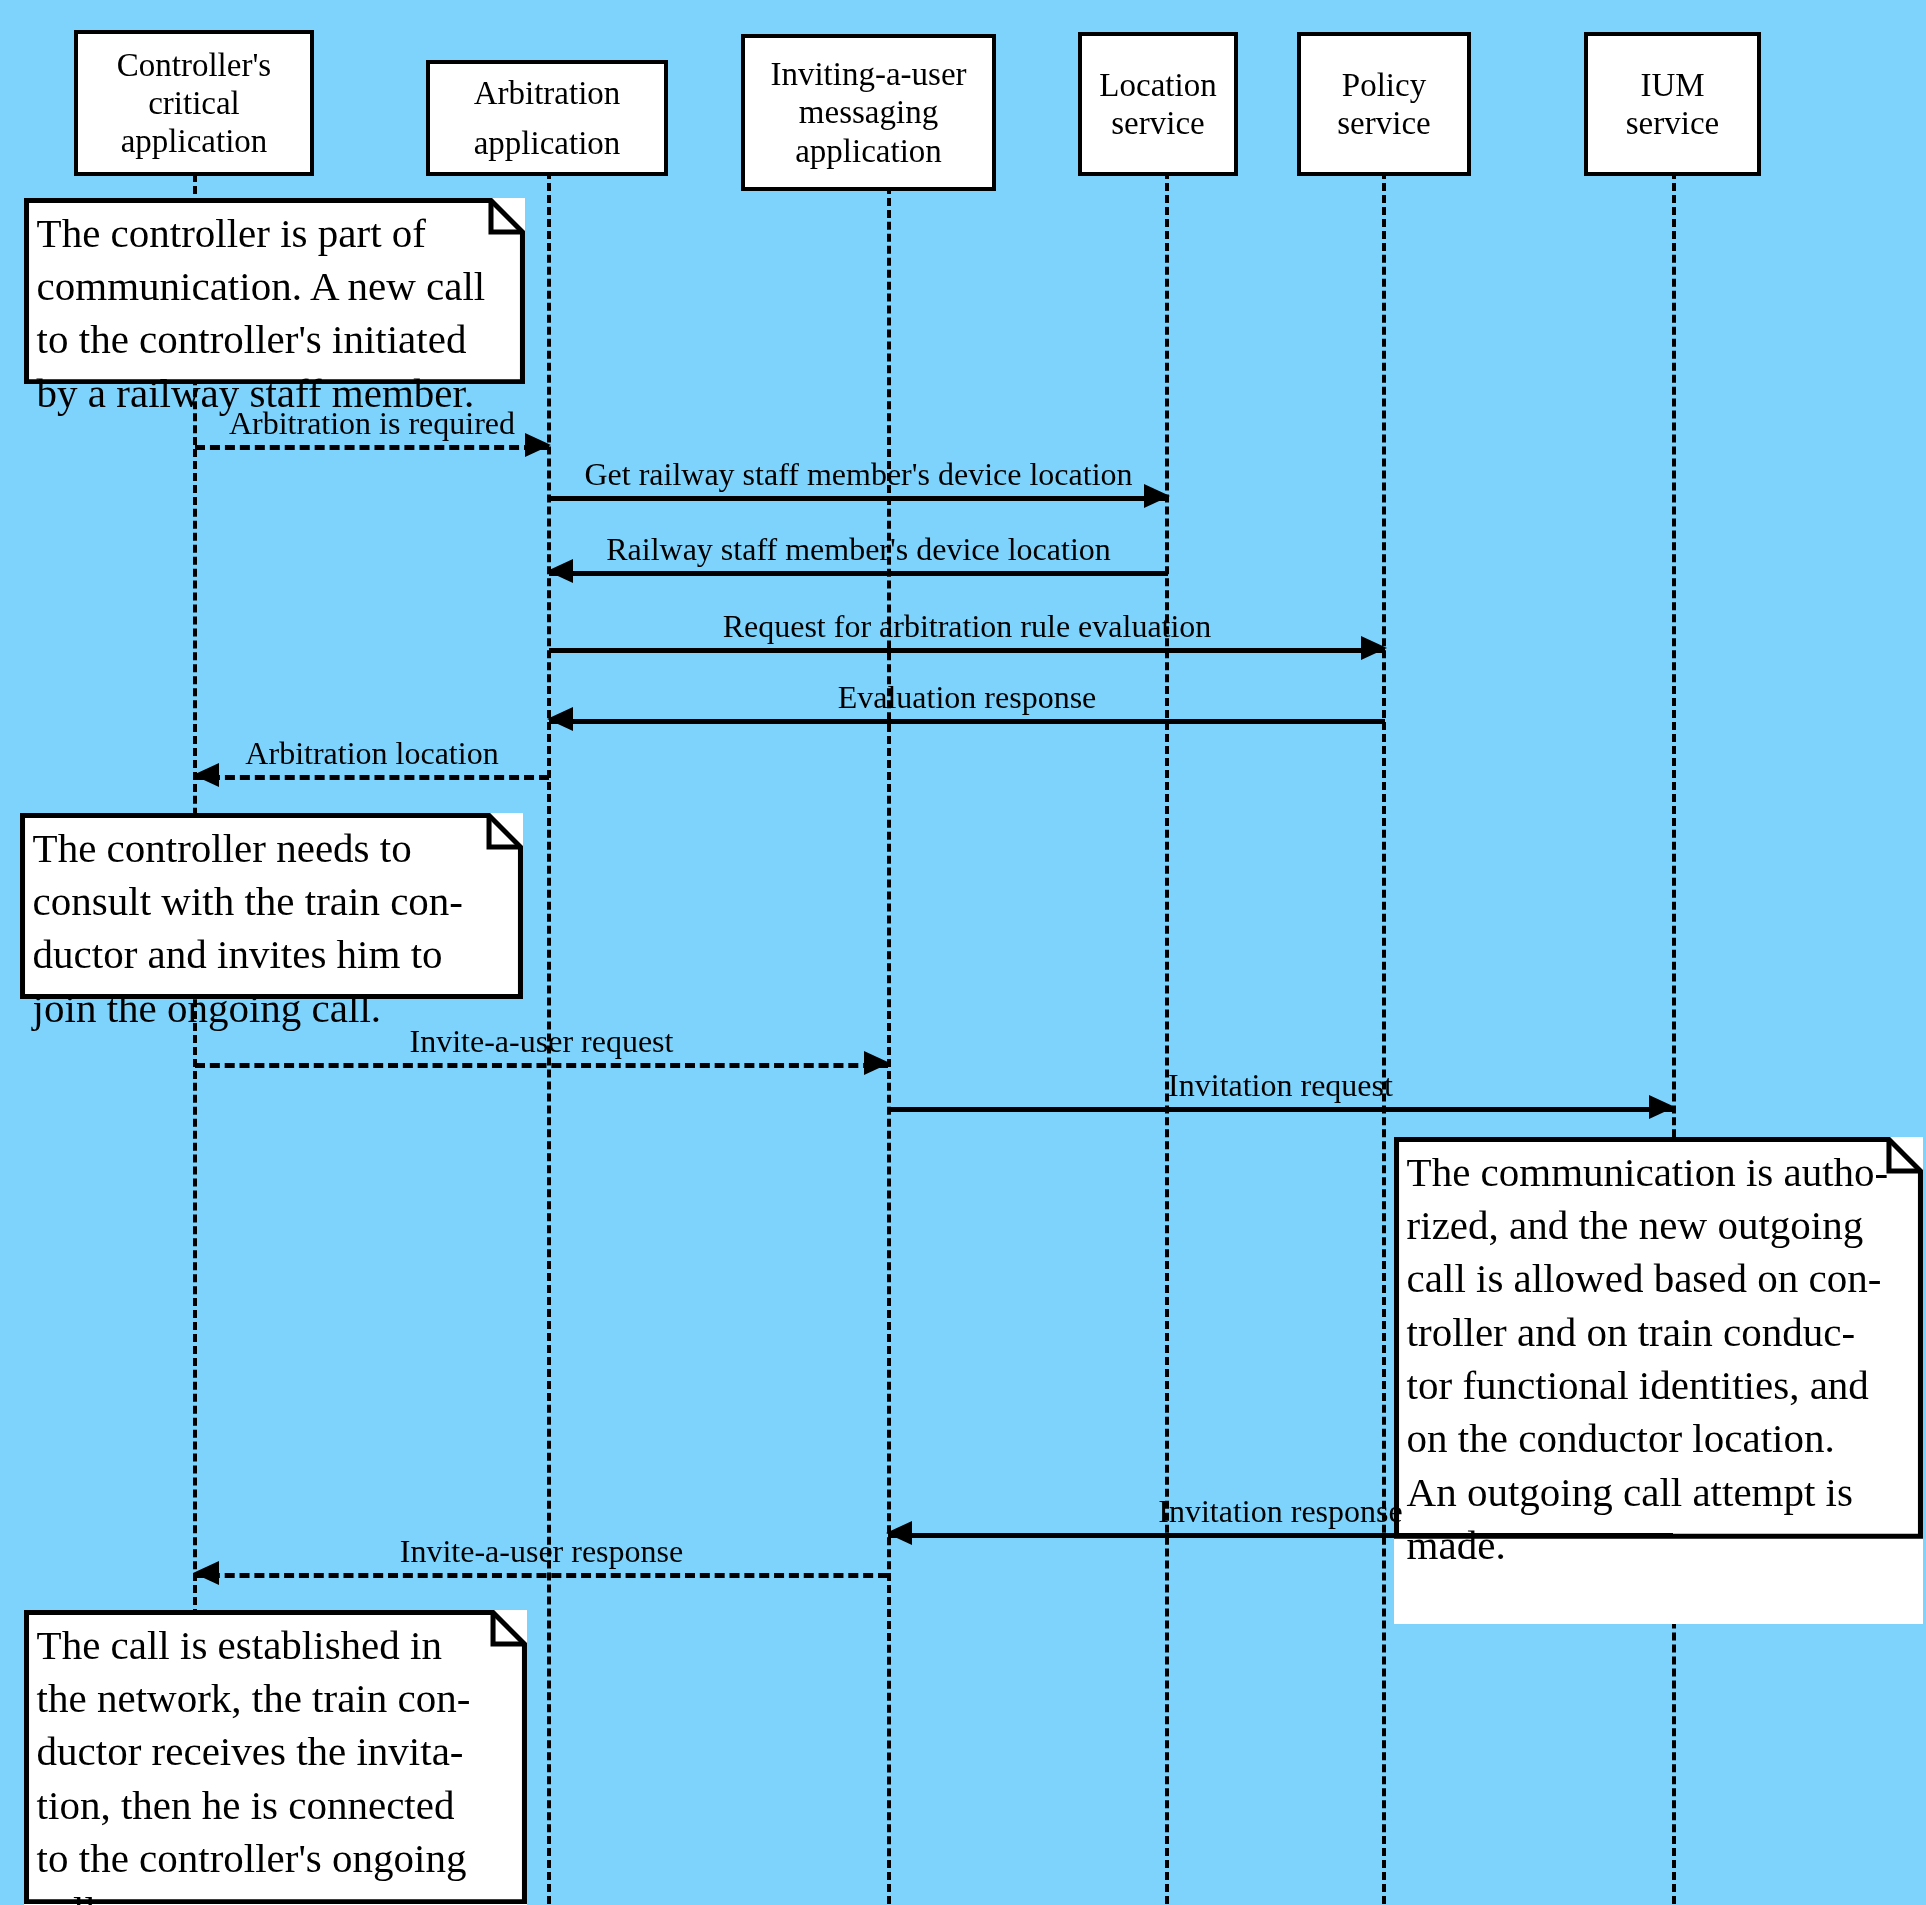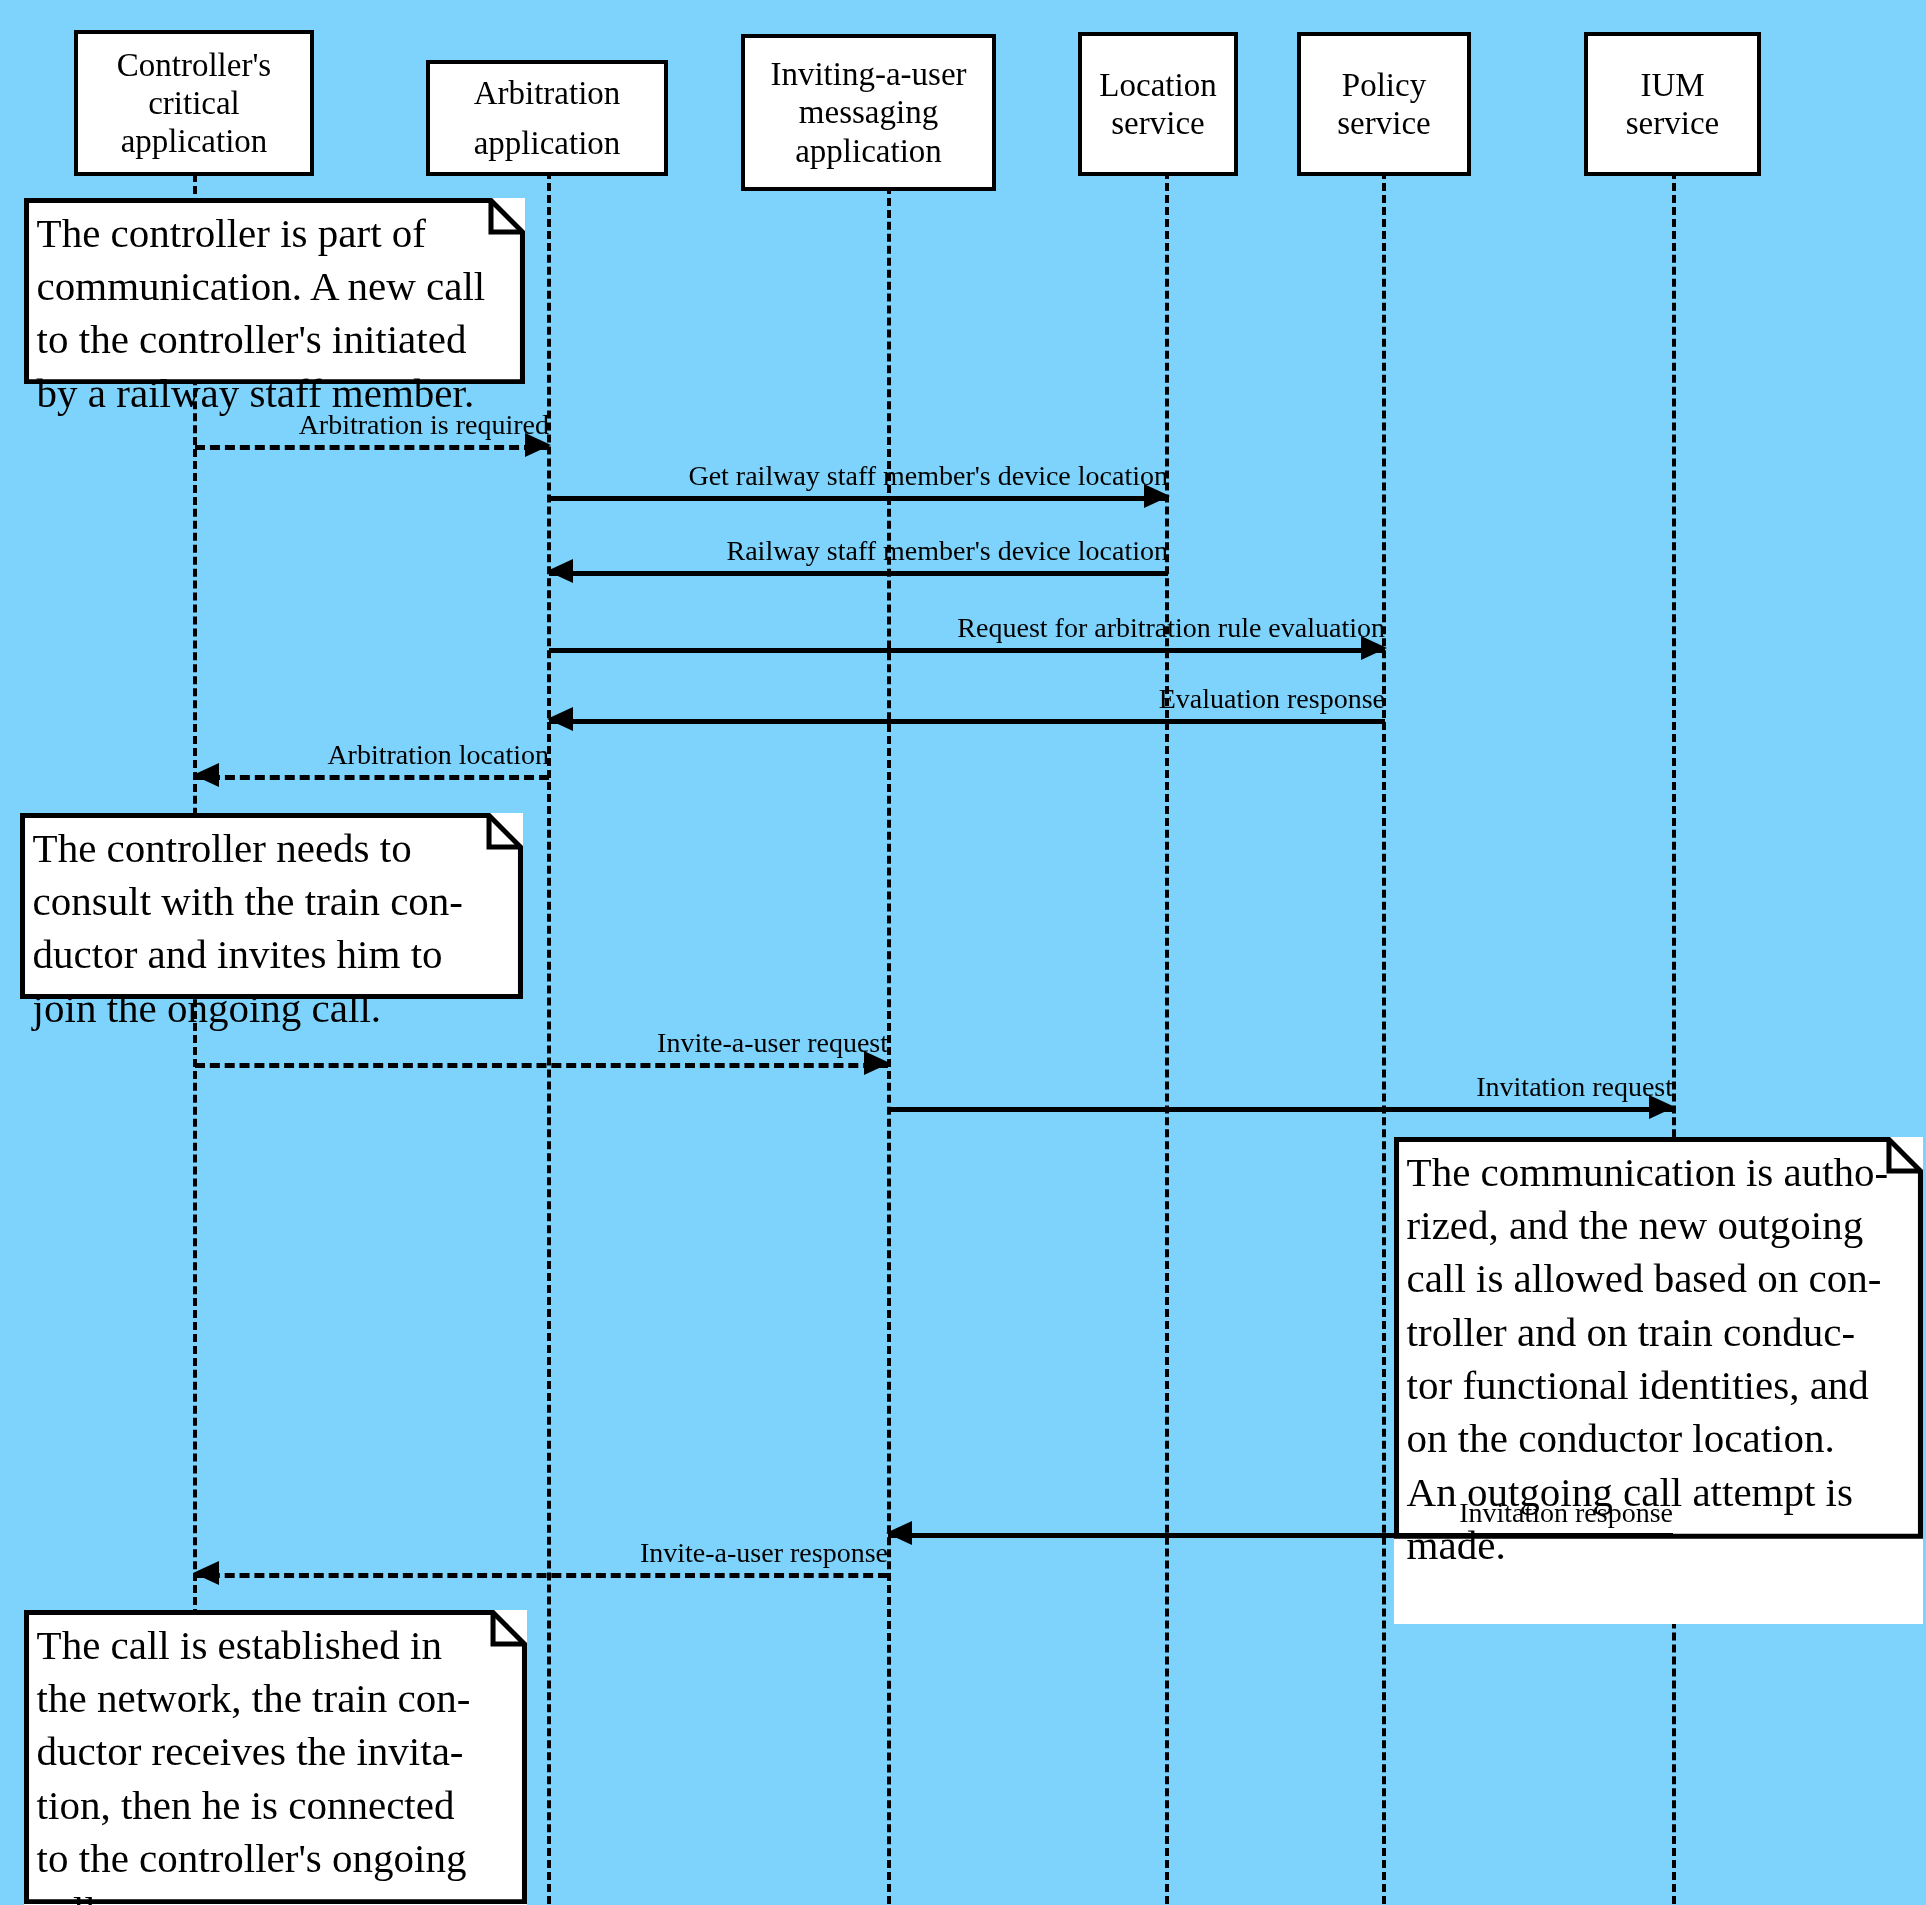--- a/index.html
+++ b/index.html
@@ -69,22 +69,22 @@
     width:0;height:0;
     border-top:12px solid transparent;
     border-bottom:12px solid transparent;
   }
   .msg.right .head{right:-1.9px;border-left:26.4px solid #000;}
   .msg.left  .head{left:-1.9px; border-right:26.4px solid #000;}
   .msg .label{
     position:absolute;
     bottom:6.3px;
     width:100%;
-    text-align:right;
-    font-size:28px;
+    text-align:center;
+    font-size:32px;
     line-height:1;
     white-space:nowrap;
   }
 </style>
 </head>
 <body>
 
 <div id="stage">
 
   <div class="lifeline" style="left:193px; top:174px; height:1730px;"></div>

